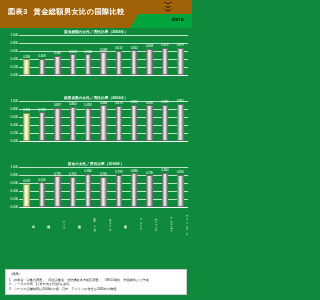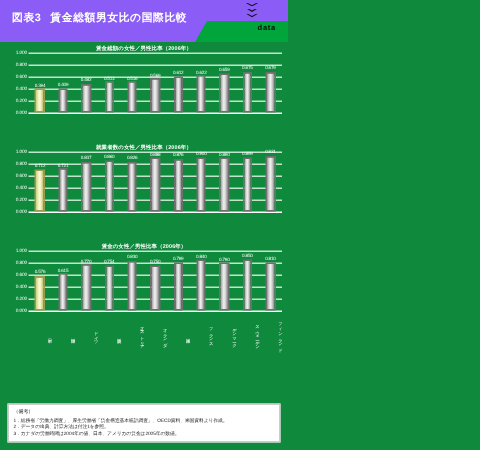--- a/index.html
+++ b/index.html
@@ -4,21 +4,21 @@
 <style>
   * { box-sizing: border-box; margin:0; padding:0; }
   html,body{
     width:192px; height:300px;
     font-family:"Liberation Sans","DejaVu Sans",sans-serif;
     background:#0f8a3c; overflow:hidden;
   }
   #page{ position:relative; width:192px; height:300px; background:#0f8a3c; }
 
   
-  .hdr{ position:absolute; left:0; top:0; width:192px; height:28px; background:#8b5cf6; overflow:hidden;padding-left:28px; }
+  .hdr{ position:absolute; left:0; top:0; width:192px; height:28px; background:#a16207; overflow:hidden;padding-left:28px; }
   .hdr-title{
     position:absolute; left:8px; top:7px;
     font-size:7.2px; font-weight:bold; color:#ffffff;
     letter-spacing:.4px; white-space:nowrap;
   }
   .hdr-no{ margin-right:6px; }
   .hdr-wedge{
     position:absolute; right:0; top:14px; width:62px; height:14px;
     background:#00a63c;
     clip-path:polygon(8px 0, 62px 0, 62px 14px, 0 14px);

